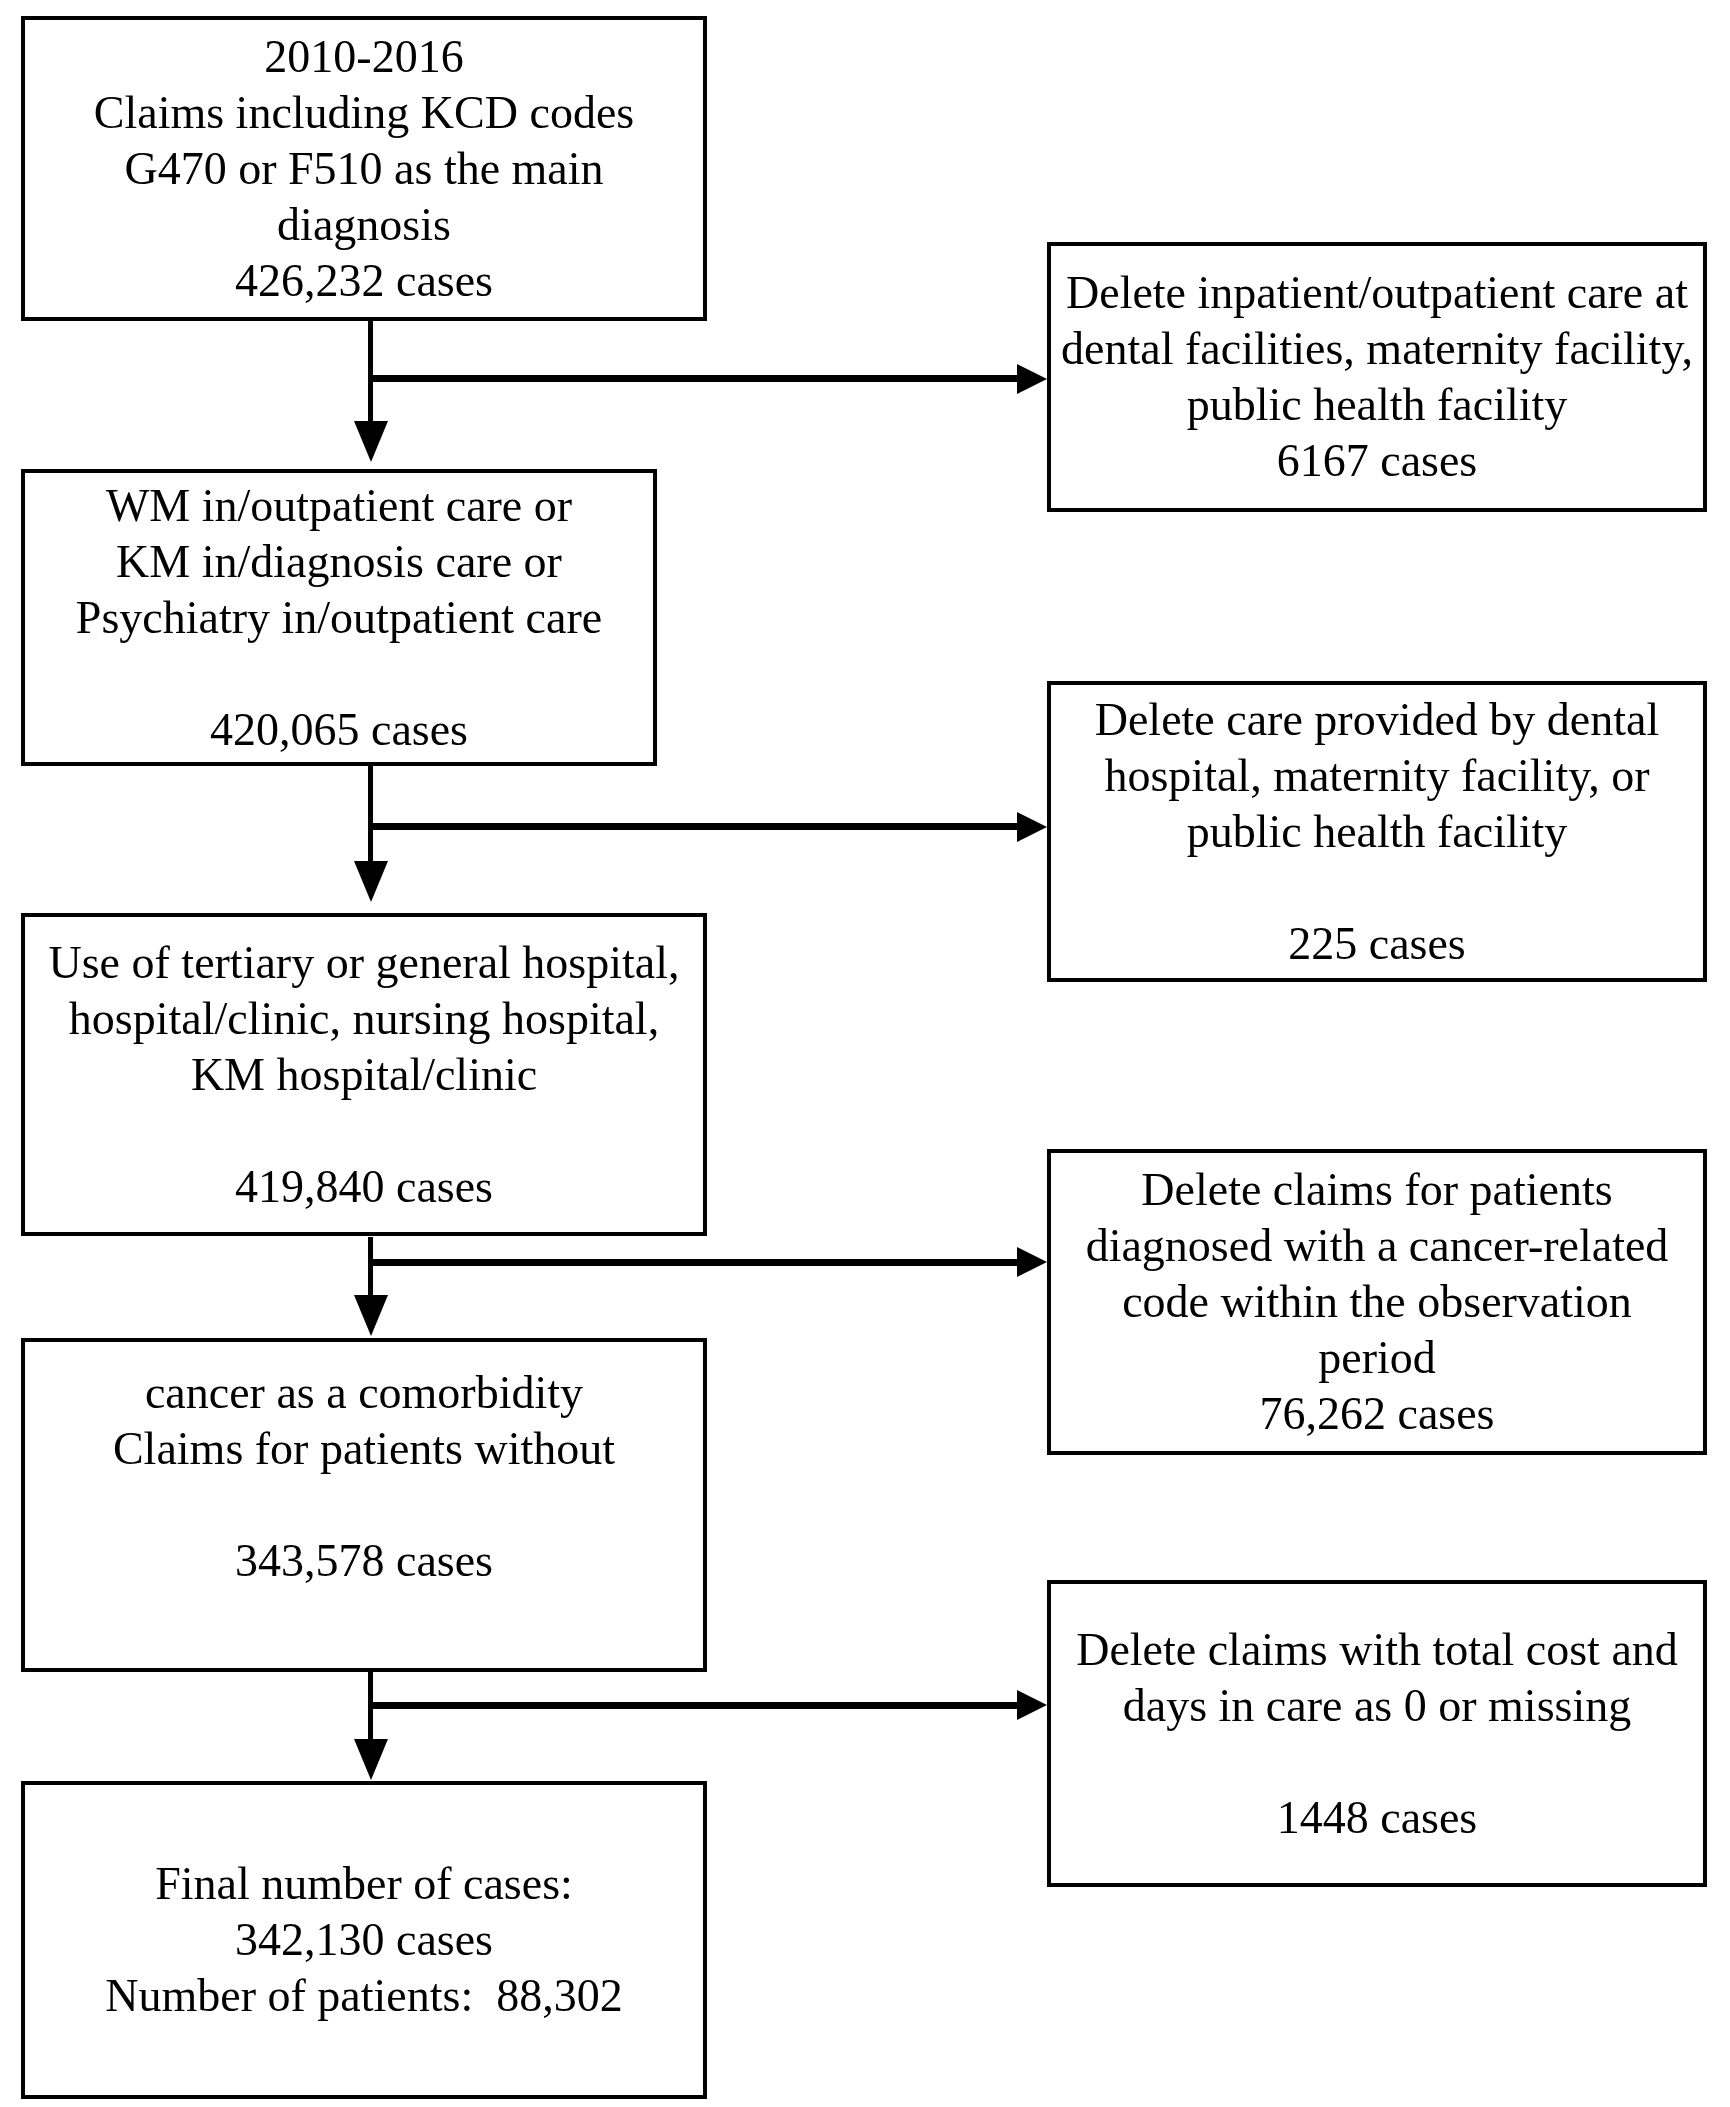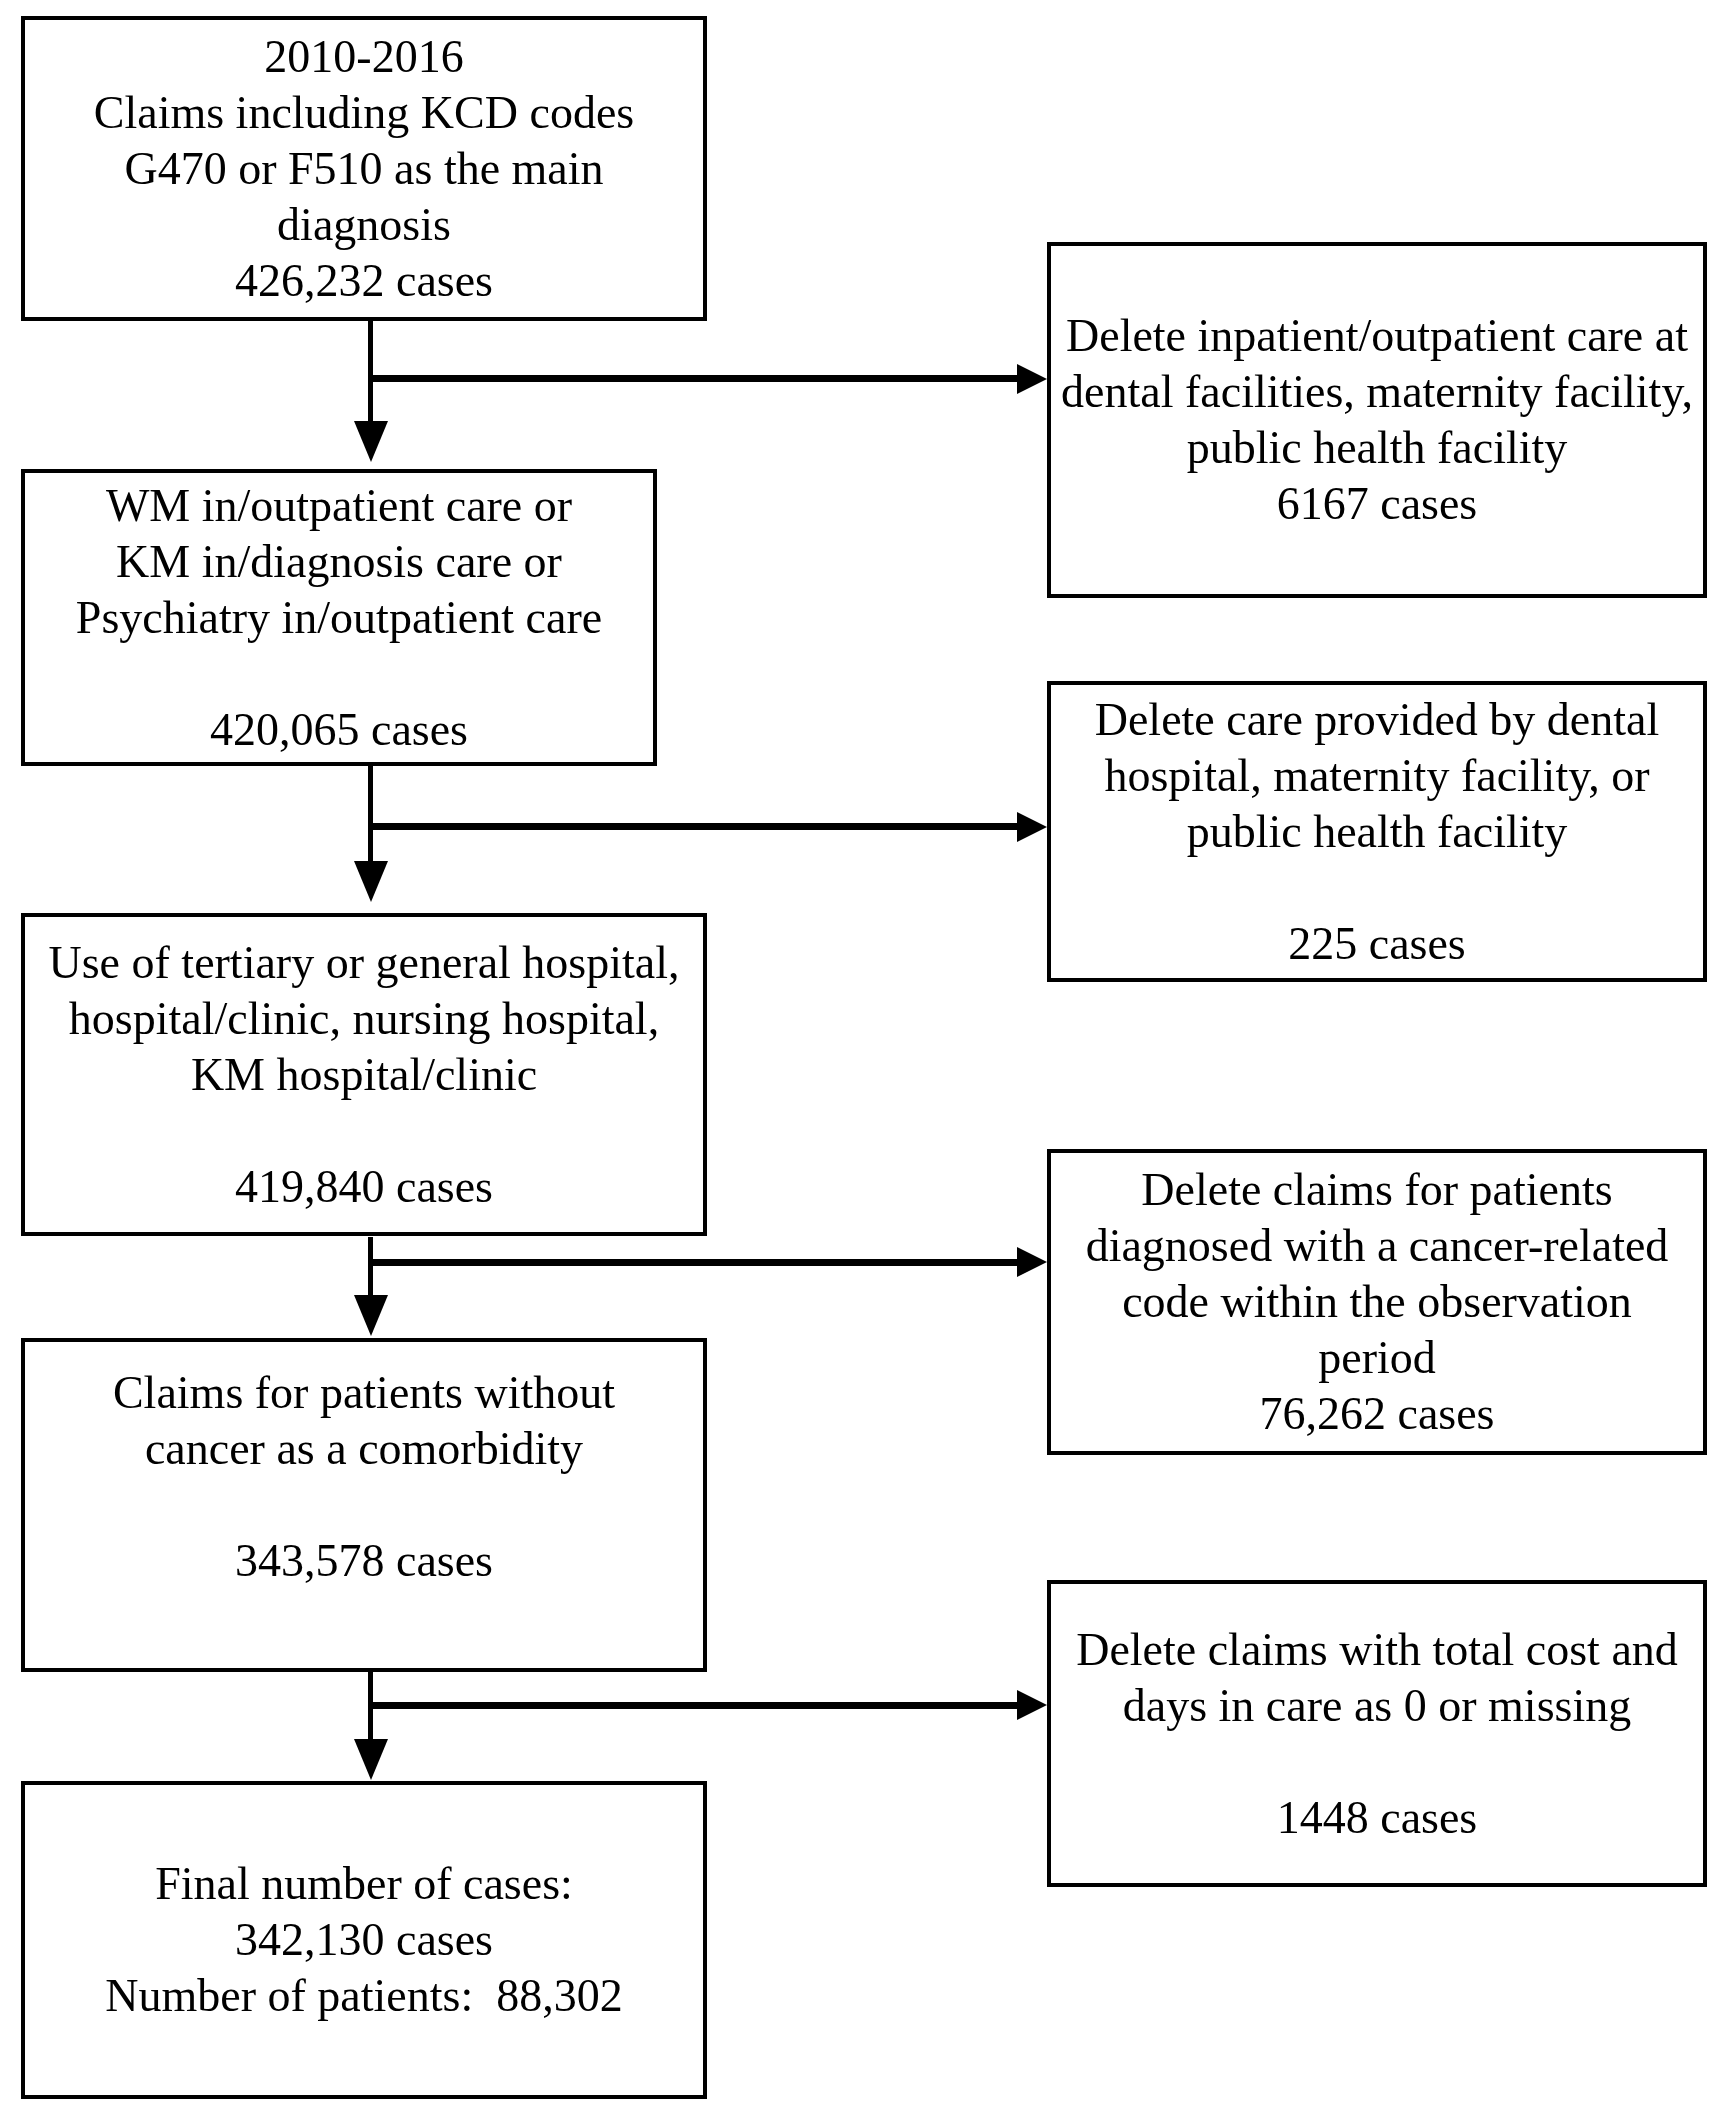--- a/index.html
+++ b/index.html
@@ -67,34 +67,34 @@
 
   <div class="box" style="left:21px;top:913px;width:686px;height:323px">
     <div class="line">Use of tertiary or general hospital,</div>
     <div class="line">hospital/clinic, nursing hospital,</div>
     <div class="line">KM hospital/clinic</div>
     <div class="line"></div>
     <div class="line">419,840 cases</div>
   </div>
 
   <div class="box" style="left:21px;top:1338px;width:686px;height:334px">
+    <div class="line">cancer as a comorbidity</div>
     <div class="line">Claims for patients without</div>
-    <div class="line">cancer as a comorbidity</div>
     <div class="line"></div>
     <div class="line">343,578 cases</div>
     <div class="line"></div>
   </div>
 
   <div class="box bold" style="left:21px;top:1781px;width:686px;height:318px">
     <div class="line">Final number of cases:</div>
     <div class="line">342,130 cases</div>
     <div class="line">Number of patients:&nbsp; 88,302</div>
   </div>
 
-  <div class="box" style="left:1047px;top:242px;width:660px;height:356px">
+  <div class="box" style="left:1047px;top:242px;width:660px;height:270px">
     <div class="line">Delete inpatient/outpatient care at</div>
     <div class="line">dental facilities, maternity facility,</div>
     <div class="line">public health facility</div>
     <div class="line">6167 cases</div>
   </div>
 
   <div class="box" style="left:1047px;top:681px;width:660px;height:301px">
     <div class="line">Delete care provided by dental</div>
     <div class="line">hospital, maternity facility, or</div>
     <div class="line">public health facility</div>

